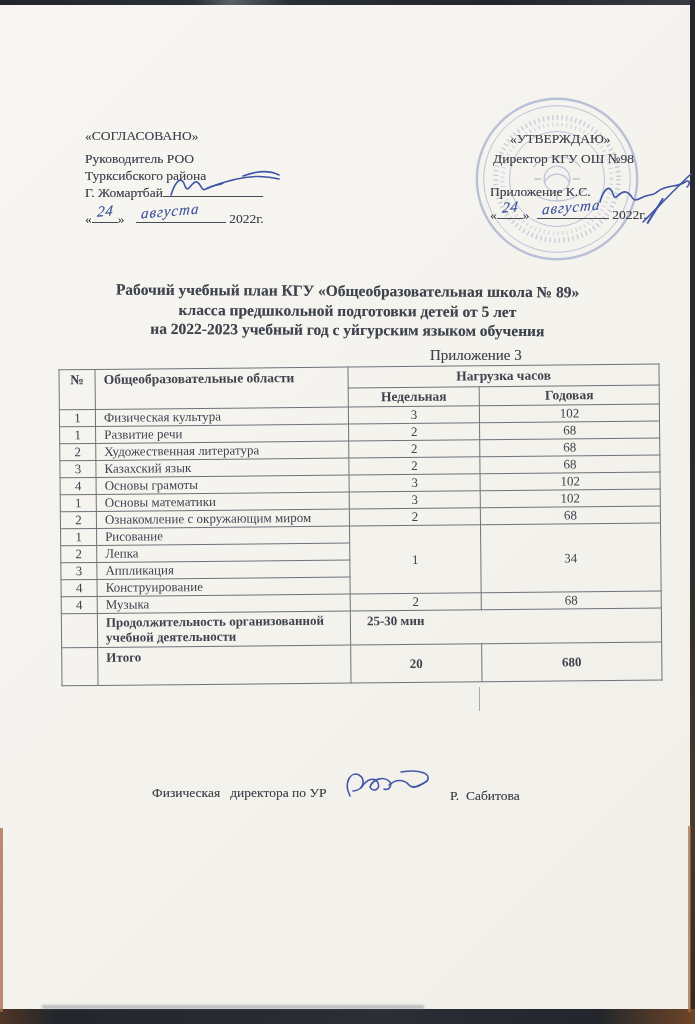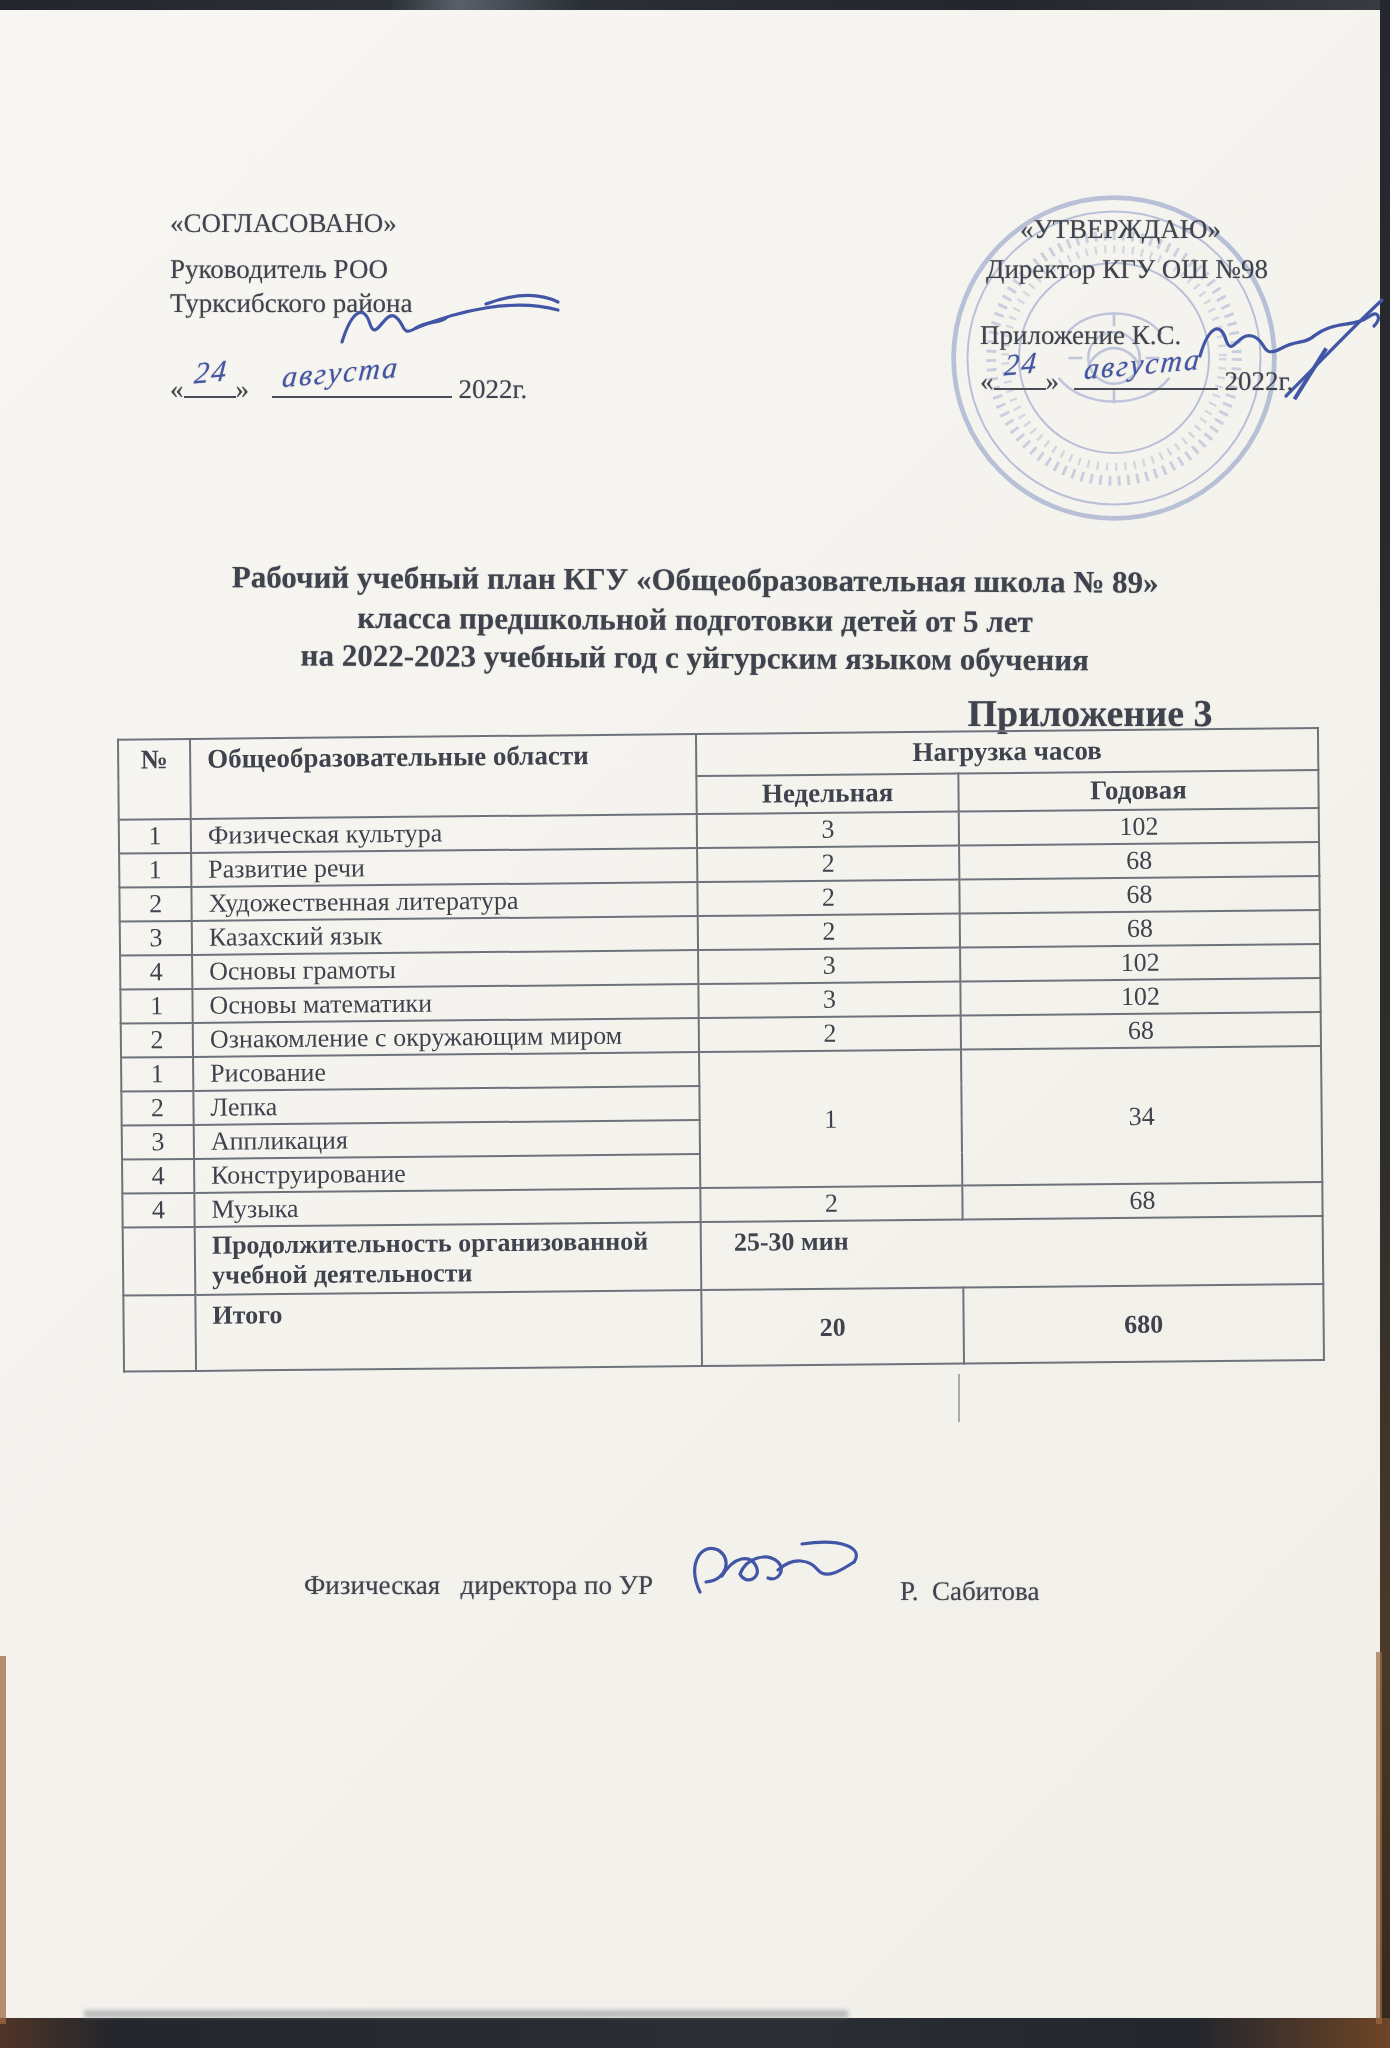--- a/index.html
+++ b/index.html
@@ -18,38 +18,38 @@
   .edge-right { position:absolute; right:0; top:0; width:5px; height:100%;
     background: linear-gradient(180deg,#24272d 0%,#2e2d2b 55%,#4a3a29 80%,#33291d 100%); }
   .edge-bottom { position:absolute; left:0; bottom:0; width:100%; height:15px;
     background: linear-gradient(90deg,#503526 0%,#23262c 8%,#2a2e35 55%,#23262c 86%,#6e4526 100%); }
   .edge-bottom::before { content:""; position:absolute; left:6%; top:-4px; width:55%; height:4px;
     background:rgba(120,126,134,.45); filter:blur(1px); }
   .edge-left-brown { position:absolute; left:0; top:828px; width:3px; height:184px; background:#a06b42; opacity:.75; }
   .edge-right-brown { position:absolute; right:4px; top:826px; width:3px; height:186px; background:#9c6a40; opacity:.7; }
 
   
-  .blk { position:absolute; font-size:13.5px; line-height:17px; }
+  .blk { position:absolute; font-size:13.5px; line-height:17px;margin-top:24px; }
   .blk div { position:absolute; white-space:nowrap; }
   .ink { color:#4156a6; font-style:italic; }
   .sig { position:absolute; }
   .sig path { fill:none; stroke:#4156a6; stroke-width:1.6; stroke-linecap:round; }
   .blank { display:inline-block; border-bottom:1px solid #474c56; position:relative; height:12px; vertical-align:baseline; }
   .blank .ink { position:absolute; left:5px; top:-7px; font-size:15px; transform:rotate(-5deg) skewX(-10deg); letter-spacing:1px; white-space:nowrap; }
   .name-line { display:inline-block; border-bottom:1px solid #474c56; width:100px; height:12px; }
   .slash-ink { position:absolute; width:30px; height:1.6px; background:#4156a6; transform:rotate(-58deg); }
 
   .stamp { position:absolute; left:458px; top:80px; width:198px; height:198px; opacity:.9; mix-blend-mode:multiply; }
 
   
   .title { position:absolute; left:0; top:281px; width:100%; text-align:center;
     font-weight:bold; font-size:15.5px; line-height:19.5px; transform:rotate(0.35deg); }
 
-  .annex { position:absolute; left:430px; top:347px; width:230px; text-align:center;
-    font-weight:bold; font-size:19px; }
+  .annex { position:absolute; left:430px; top:347px; width:230px; text-align:left;
+    font-weight:normal; font-size:15px; }
 
   
   .table-wrap { position:absolute; left:60px; top:367px; transform:rotate(-0.55deg); transform-origin:40% 50%; }
   table { border-collapse:collapse; width:600px; table-layout:fixed;
     font-family:"Liberation Serif","DejaVu Serif",serif; font-size:13px; color:#3e434d; }
   td, th { border:1px solid #6e737b; padding:0; overflow:hidden; }
   thead th { font-weight:bold; font-size:13.5px; }
   .h-num { width:36px; vertical-align:top; padding-top:2px; }
   .h-area { width:253px; text-align:left; vertical-align:top; padding:2px 0 0 8px; }
   .h-load { height:20px; text-align:center; }
@@ -95,20 +95,23 @@
       <path d="M100 84 v-7 M100 116 v7 M84 100 h-7 M116 100 h7"></path>
       <path d="M72 110 C 84 126, 116 126, 128 110"></path>
       <path d="M76 88 C 86 74, 114 74, 124 88"></path>
     </g>
   </svg>
 
   <div class="blk printed" style="left:85px; top:103px; width:260px; height:120px;">
     <div style="left:0; top:0;">«СОГЛАСОВАНО»</div>
     <div style="left:0; top:23px;" class="pre">Руководитель  РОО</div>
     <div style="left:0; top:40px;">Турксибского района</div>
+    <div style="left:0; top:57px;">
+      <span>Г. Жомартбай</span><span class="name-line"></span>
+    </div>
     <svg class="sig" style="left:78px; top:40px; width:122px; height:40px;" viewBox="0 0 122 40">
       <path d="M8 28 C 13 12, 19 9, 22 19 C 25 28, 29 13, 34 15 C 40 18, 37 26, 45 21 C 52 17, 56 19, 60 16"></path>
       <path d="M45 21 C 67 12, 94 6, 116 12"></path>
       <path d="M80 9 C 96 3, 108 4, 116 8"></path>
     </svg>
     <div style="left:0; top:83px;">
       <span>«</span><span class="blank" style="width:26px;"><span class="ink">24</span></span><span>»</span>
       <span class="blank" style="width:90px; margin-left:8px;"><span class="ink">августа</span></span>
       <span>2022г.</span>
     </div>

